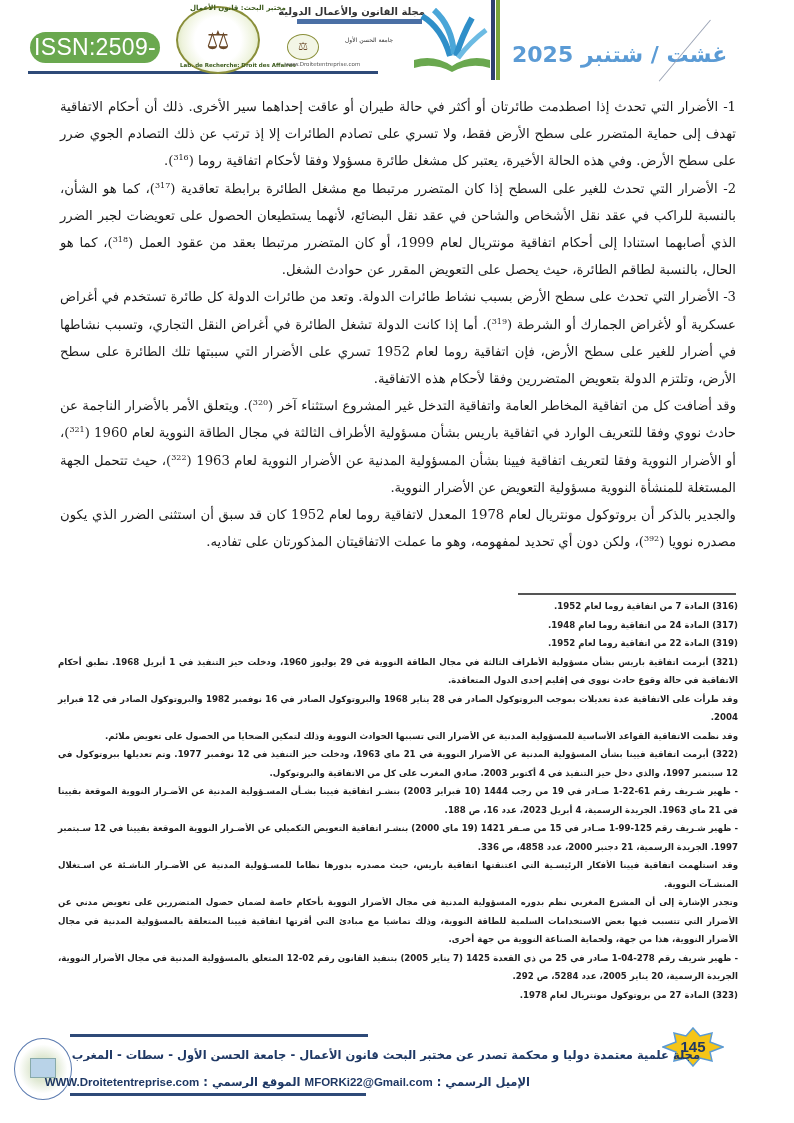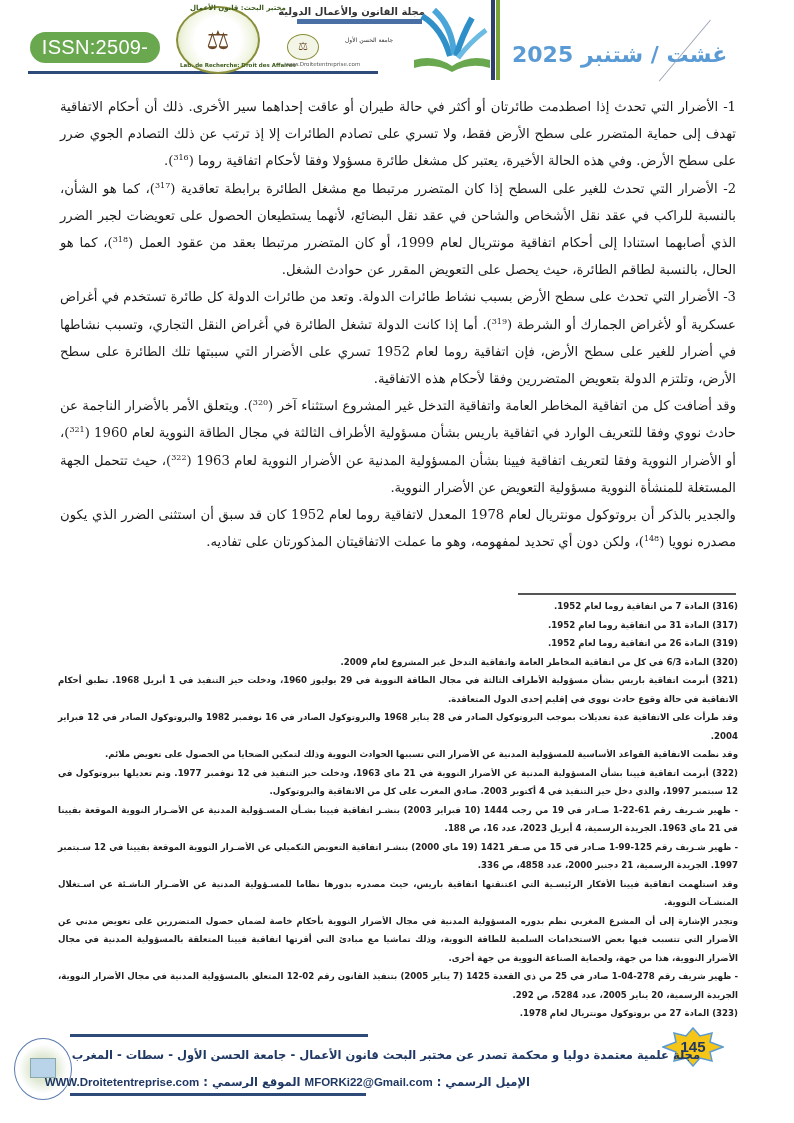--- a/index.html
+++ b/index.html
@@ -1,20 +1,20 @@
 <!DOCTYPE html>
 <html><head>
 <meta charset="utf-8">
 <style>
   html, body { margin: 0; padding: 0; background: #ffffff; }
   body { width: 794px; height: 1123px; position: relative; overflow: hidden; font-family: "DejaVu Sans", sans-serif; color: #1a1a1a; }
 
   
   .header { position: absolute; left: 0; top: 0; width: 794px; height: 85px; }
-  .issn-badge { position: absolute; left: 30px; top: 32px; width: 130px; height: 31px; background: #6aa84f; border-radius: 16px; color: #fff; font-family: "Liberation Sans", sans-serif; font-size: 20px; line-height: 31px; text-align: center; letter-spacing: 0.3px; }
+  .issn-badge { position: absolute; left: 30px; top: 32px; width: 130px; height: 31px; background: #6aa84f; border-radius: 16px; color: #fff; font-family: "Liberation Sans", sans-serif; font-size: 23px; line-height: 31px; text-align: center; letter-spacing: 0.3px; }
   .header-rule { position: absolute; left: 28px; top: 71px; width: 350px; height: 3px; background: #2e4a78; }
   .seal { position: absolute; left: 176px; top: 6px; width: 80px; height: 64px; border-radius: 50%; border: 2px solid #8a8f3a; background: radial-gradient(circle, #ffffff 45%, #eef3dd 70%, #c6d59a 100%); display: flex; align-items: center; justify-content: center; }
   .seal .scale { font-size: 26px; color: #6b4a2a; }
   .seal-text { position: absolute; font-size: 7px; color: #3b5a1c; font-weight: bold; }
   .journal-banner { position: absolute; left: 285px; top: 6px; width: 140px; height: 62px; }
   .journal-banner .jtitle { font-family: "DejaVu Sans", sans-serif; font-size: 10px; font-weight: bold; color: #333; direction: rtl; text-align: right; white-space: nowrap; }
   .journal-banner .jbar { width: 125px; height: 5px; background: #4a6fa5; margin: 2px 0 2px 12px; }
   .mini-seal { position: absolute; left: 2px; top: 28px; width: 30px; height: 24px; border-radius: 50%; border: 1px solid #8a8f3a; background: #f3f6e6; font-size: 11px; text-align: center; line-height: 24px; color: #6b4a2a; }
   .mini-univ { position: absolute; left: 60px; top: 30px; font-size: 6px; color: #333; direction: rtl; }
   .mini-url { position: absolute; left: 0; top: 55px; font-size: 5.5px; color: #555; }
@@ -78,29 +78,28 @@
 
   <div class="date-line">غشت / شتنبر 2025</div>
   <div class="diag-line"></div>
 </div>
 
 <div class="main">
   <p><span>1- الأضرار التي تحدث إذا اصطدمت طائرتان أو أكثر في حالة طيران أو عاقت إحداهما سير الأخرى. ذلك أن أحكام الاتفاقية تهدف إلى حماية المتضرر على سطح الأرض فقط، ولا تسري على تصادم الطائرات إلا إذ ترتب عن ذلك التصادم الجوي ضرر على سطح الأرض. وفي هذه الحالة الأخيرة، يعتبر كل مشغل طائرة مسؤولا وفقا لأحكام اتفاقية روما (</span><sup>316</sup><span>).</span></p>
   <p><span>2- الأضرار التي تحدث للغير على السطح إذا كان المتضرر مرتبطا مع مشغل الطائرة برابطة تعاقدية (</span><sup>317</sup><span>)، كما هو الشأن، بالنسبة للراكب في عقد نقل الأشخاص والشاحن في عقد نقل البضائع، لأنهما يستطيعان الحصول على تعويضات لجبر الضرر الذي أصابهما استنادا إلى أحكام اتفاقية مونتريال لعام 1999، أو كان المتضرر مرتبطا بعقد من عقود العمل (</span><sup>318</sup><span>)، كما هو الحال، بالنسبة لطاقم الطائرة، حيث يحصل على التعويض المقرر عن حوادث الشغل.</span></p>
   <p><span>3- الأضرار التي تحدث على سطح الأرض بسبب نشاط طائرات الدولة. وتعد من طائرات الدولة كل طائرة تستخدم في أغراض عسكرية أو لأغراض الجمارك أو الشرطة (</span><sup>319</sup><span>). أما إذا كانت الدولة تشغل الطائرة في أغراض النقل التجاري، وتسبب نشاطها في أضرار للغير على سطح الأرض، فإن اتفاقية روما لعام 1952 تسري على الأضرار التي سببتها تلك الطائرة على سطح الأرض، وتلتزم الدولة بتعويض المتضررين وفقا لأحكام هذه الاتفاقية.</span></p>
   <p><span>وقد أضافت كل من اتفاقية المخاطر العامة واتفاقية التدخل غير المشروع استثناء آخر (</span><sup>320</sup><span>). ويتعلق الأمر بالأضرار الناجمة عن حادث نووي وفقا للتعريف الوارد في اتفاقية باريس بشأن مسؤولية الأطراف الثالثة في مجال الطاقة النووية لعام 1960 (</span><sup>321</sup><span>)، أو الأضرار النووية وفقا لتعريف اتفاقية فيينا بشأن المسؤولية المدنية عن الأضرار النووية لعام 1963 (</span><sup>322</sup><span>)، حيث تتحمل الجهة المستغلة للمنشأة النووية مسؤولية التعويض عن الأضرار النووية.</span></p>
-  <p><span>والجدير بالذكر أن بروتوكول مونتريال لعام 1978 المعدل لاتفاقية روما لعام 1952 كان قد سبق أن استثنى الضرر الذي يكون مصدره نوويا (</span><sup>148</sup><span>)، ولكن دون أي تحديد لمفهومه، وهو ما عملت الاتفاقيتان المذكورتان على تفاديه.</span></p>
+  <p><span>والجدير بالذكر أن بروتوكول مونتريال لعام 1978 المعدل لاتفاقية روما لعام 1952 كان قد سبق أن استثنى الضرر الذي يكون مصدره نوويا (</span><sup>392</sup><span>)، ولكن دون أي تحديد لمفهومه، وهو ما عملت الاتفاقيتان المذكورتان على تفاديه.</span></p>
 </div>
 
 <div class="fn-rule"></div>
 <div class="footnotes">
   <p>(316) المادة 7 من اتفاقية روما لعام 1952.</p>
-  <p>(317) المادة 31 من اتفاقية روما لعام 1952.</p>
-  <p>(319) المادة 26 من اتفاقية روما لعام 1952.</p>
-  <p>(320) المادة 6/3 في كل من اتفاقية المخاطر العامة واتفاقية التدخل غير المشروع لعام 2009.</p>
+  <p>(317) المادة 24 من اتفاقية روما لعام 1948.</p>
+  <p>(319) المادة 22 من اتفاقية روما لعام 1952.</p>
   <p>(321) أبرمت اتفاقية باريس بشأن مسؤولية الأطراف الثالثة في مجال الطاقة النووية في 29 يوليوز 1960، ودخلت حيز التنفيذ في 1 أبريل 1968. تطبق أحكام الاتفاقية في حالة وقوع حادث نووي في إقليم إحدى الدول المتعاقدة.</p>
   <p>وقد طرأت على الاتفاقية عدة تعديلات بموجب البروتوكول الصادر في 28 يناير 1968 والبروتوكول الصادر في 16 نوفمبر 1982 والبروتوكول الصادر في 12 فبراير 2004.</p>
   <p>وقد نظمت الاتفاقية القواعد الأساسية للمسؤولية المدنية عن الأضرار التي تسببها الحوادث النووية وذلك لتمكين الضحايا من الحصول على تعويض ملائم.</p>
   <p>(322) أبرمت اتفاقية فيينا بشأن المسؤولية المدنية عن الأضرار النووية في 21 ماي 1963، ودخلت حيز التنفيذ في 12 نوفمبر 1977. وتم تعديلها ببروتوكول في 12 سبتمبر 1997، والذي دخل حيز التنفيذ في 4 أكتوبر 2003. صادق المغرب على كل من الاتفاقية والبروتوكول.</p>
   <p>- ظهير شـريف رقم 61-22-1 صـادر في 19 من رجب 1444 (10 فبراير 2003) بنشـر اتفاقية فيينا بشـأن المسـؤولية المدنية عن الأضـرار النووية الموقعة بفيينا في 21 ماي 1963. الجريدة الرسمية، 4 أبريل 2023، عدد 16، ص 188.</p>
   <p>- ظهير شـريف رقم 125-99-1 صـادر في 15 من صـفر 1421 (19 ماي 2000) بنشـر اتفاقية التعويض التكميلي عن الأضـرار النووية الموقعة بفيينا في 12 سـبتمبر 1997. الجريدة الرسمية، 21 دجنبر 2000، عدد 4858، ص 336.</p>
   <p>وقد استلهمت اتفاقية فيينا الأفكار الرئيسـية التي اعتنقتها اتفاقية باريس، حيث مصدره بدورها نظاما للمسـؤولية المدنية عن الأضـرار الناشـئة عن اسـتغلال المنشـآت النووية.</p>
   <p>وتجدر الإشارة إلى أن المشرع المغربي نظم بدوره المسؤولية المدنية في مجال الأضرار النووية بأحكام خاصة لضمان حصول المتضررين على تعويض مدني عن الأضرار التي تتسبب فيها بعض الاستخدامات السلمية للطاقة النووية، وذلك تماشيا مع مبادئ التي أقرتها اتفاقية فيينا المتعلقة بالمسؤولية المدنية في مجال الأضرار النووية، هذا من جهة، ولحماية الصناعة النووية من جهة أخرى.</p>
   <p>- ظهير شريف رقم 278-04-1 صادر في 25 من ذي القعدة 1425 (7 يناير 2005) بتنفيذ القانون رقم 02-12 المتعلق بالمسؤولية المدنية في مجال الأضرار النووية، الجريدة الرسمية، 20 يناير 2005، عدد 5284، ص 292.</p>
   <p>(323) المادة 27 من بروتوكول مونتريال لعام 1978.</p>

